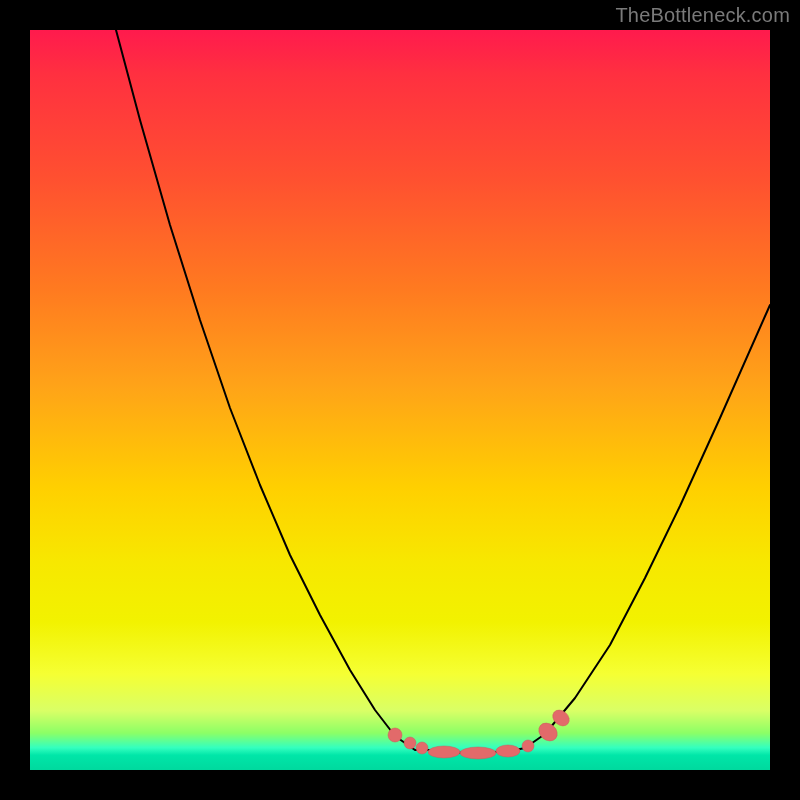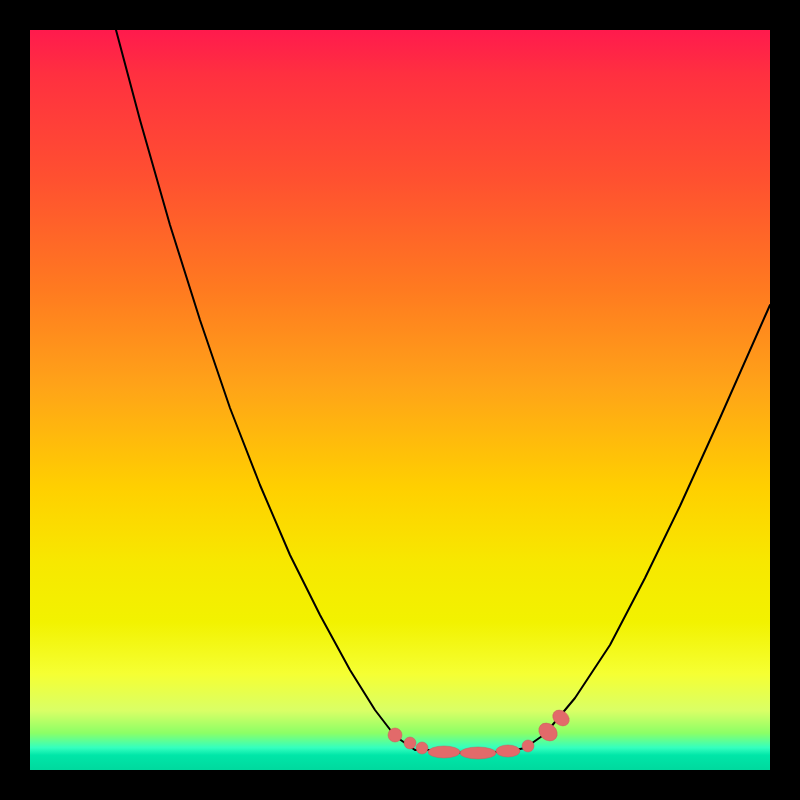--- a/index.html
+++ b/index.html
@@ -78,13 +78,14 @@
           <circle cx="392" cy="718" r="6" fill="#e26a6a" stroke="#cc5a5a" stroke-width="0.5"></circle>
           <ellipse cx="414" cy="722" rx="16" ry="6" fill="#e26a6a" stroke="#cc5a5a" stroke-width="0.5"></ellipse>
           <ellipse cx="448" cy="723" rx="18" ry="6" fill="#e26a6a" stroke="#cc5a5a" stroke-width="0.5"></ellipse>
           <ellipse cx="478" cy="721" rx="12" ry="6" fill="#e26a6a" stroke="#cc5a5a" stroke-width="0.5"></ellipse>
           <circle cx="498" cy="716" r="6" fill="#e26a6a" stroke="#cc5a5a" stroke-width="0.5"></circle>
           <ellipse cx="518" cy="702" rx="8" ry="10" transform="rotate(-50 518 702)" fill="#e26a6a" stroke="#cc5a5a" stroke-width="0.5"></ellipse>
           <ellipse cx="531" cy="688" rx="7" ry="9" transform="rotate(-50 531 688)" fill="#e26a6a" stroke="#cc5a5a" stroke-width="0.5"></ellipse>
         </g>
     </svg>
   </div>
+  <div class="watermark">TheBottleneck.com</div>
 </div>
 
 </body></html>

